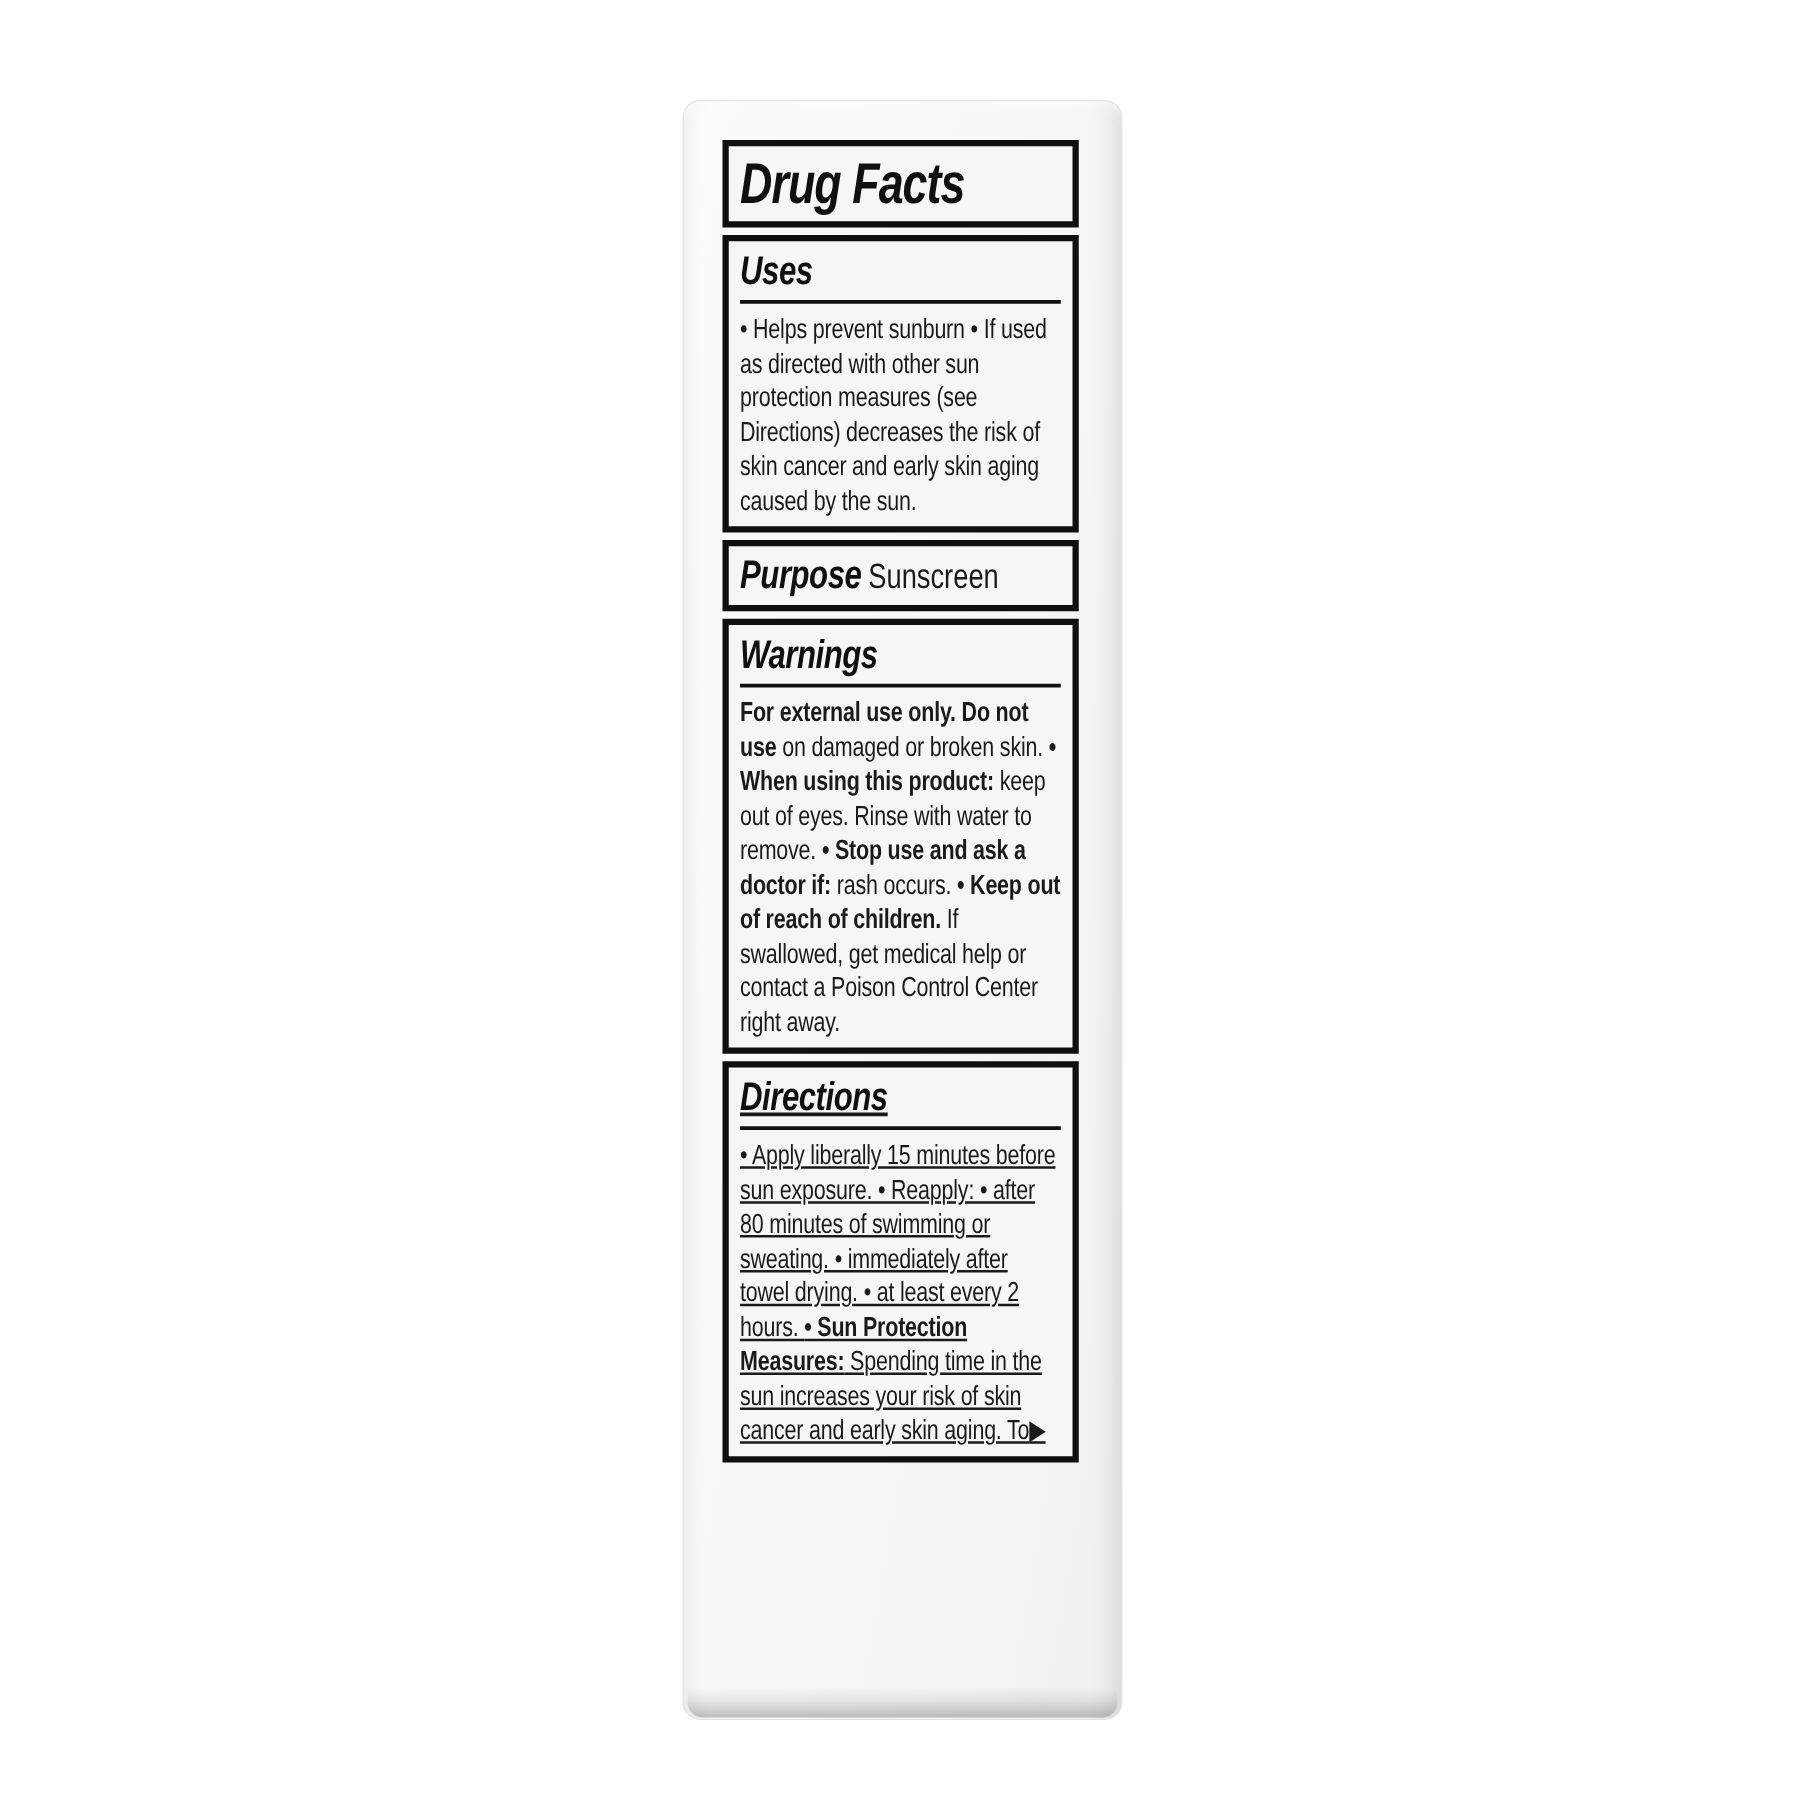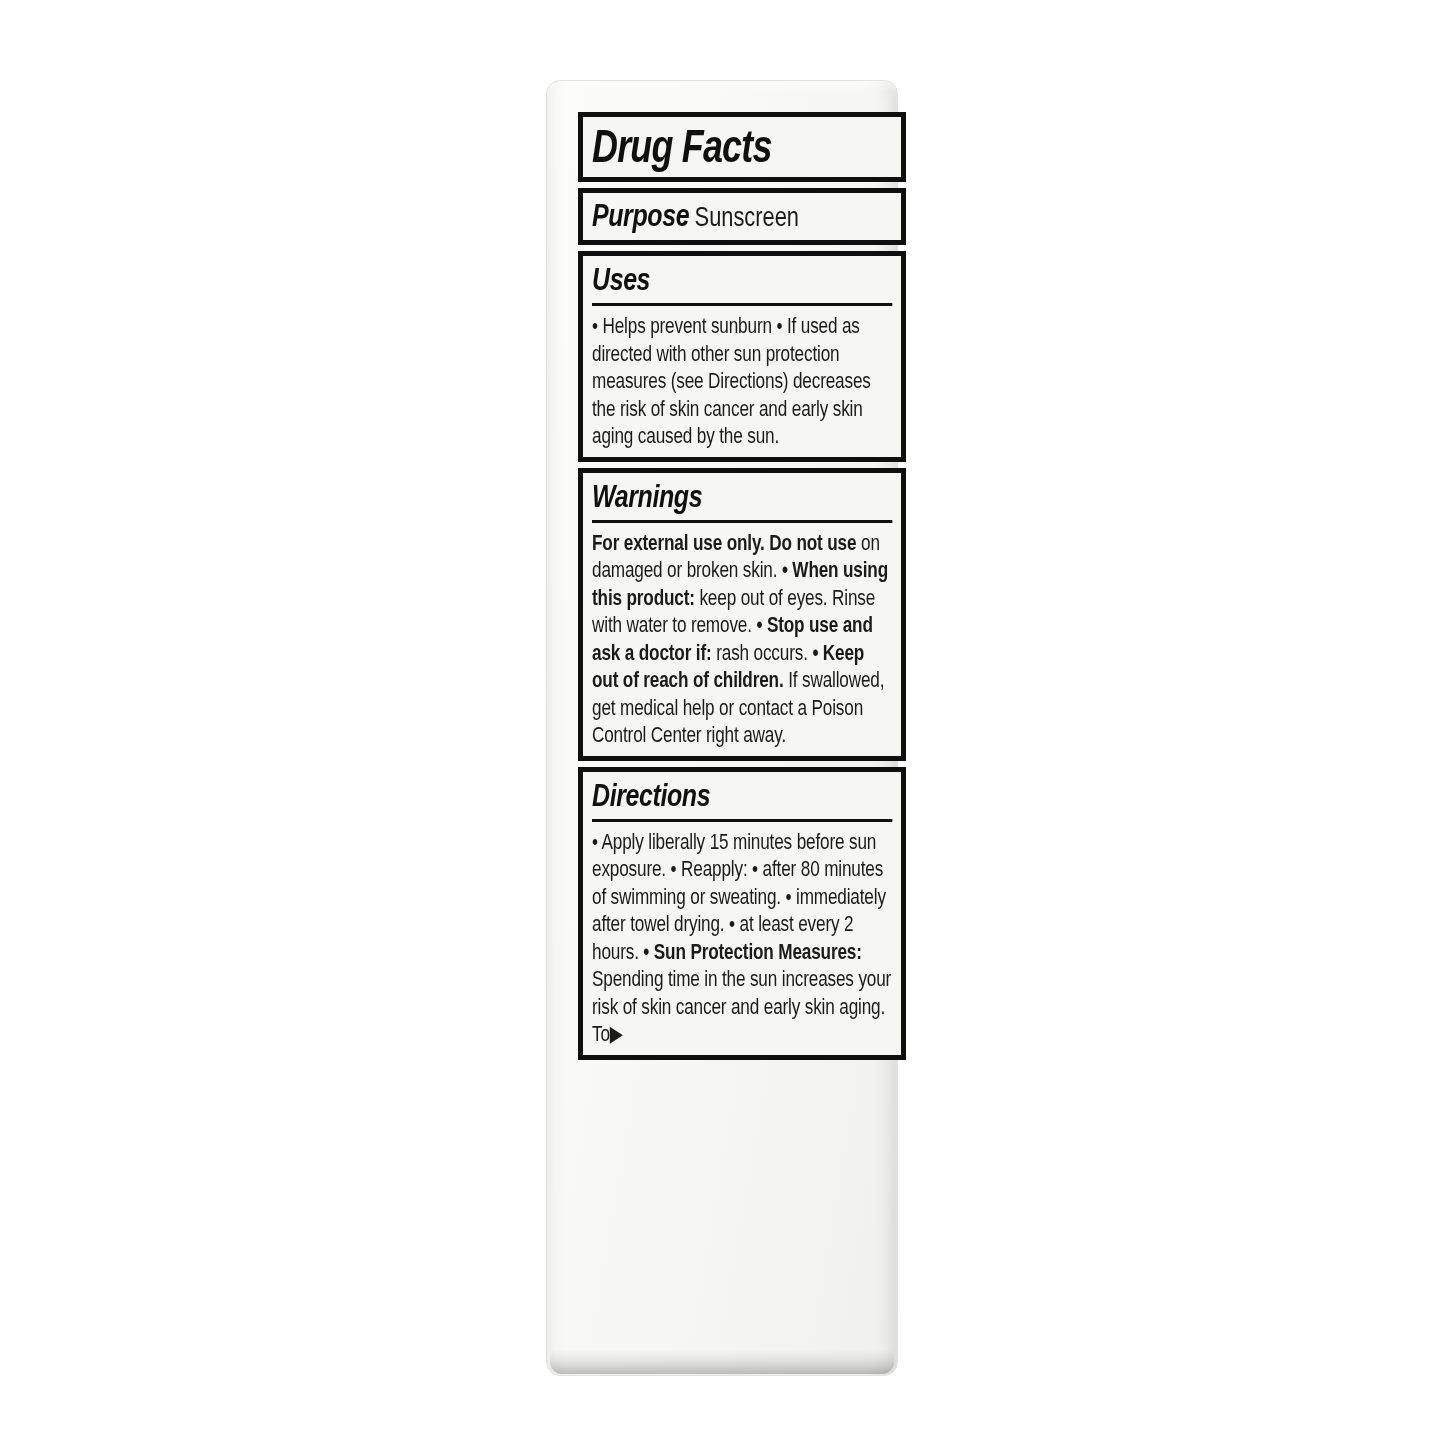--- a/index.html
+++ b/index.html
@@ -21,26 +21,26 @@
       inset 14px 0 18px -14px rgba(0,0,0,.10),
       inset -16px 0 22px -14px rgba(0,0,0,.15);
   }
   .box .bevel-bottom {
     position:absolute; left:3px; right:3px; bottom:1px; height:24px;
     border-radius:6px 6px 12px 12px;
     background:linear-gradient(180deg, rgba(110,110,108,0) 0%, rgba(95,95,93,.12) 45%, rgba(70,70,68,.32) 100%);
   }
 
   
-  .panel { position:absolute; left:31px; top:31px; width:328px; color:#1a1a1a; }
+  .panel { position:absolute; left:31px; top:31px; width:285px; color:#1a1a1a; }
   .sec {
     box-sizing:border-box; border:5px solid #0f0f0f; background:#f6f6f4;
     margin-bottom:6px; padding:5px 9px 7px;
   }
-  .sec:last-child { margin-bottom:0; }
+  .sec:last-child { margin-bottom:0;text-decoration:underline; }
   .title-sec { padding:4px 9px 6px; }
   .purpose-sec { padding:4px 9px 6px; }
 
   
   .condense { transform:scaleX(0.78); transform-origin:0 0; width:128.2%; }
 
   .title {
     font-style:italic; font-weight:bold; font-size:46px; line-height:50px;
     letter-spacing:-1px; margin:0; white-space:nowrap; color:#101010;
   }
@@ -66,30 +66,30 @@
   <div class="box">
     <div class="bevel-bottom"></div>
 
     <div class="panel">
 
       <section class="sec title-sec">
         <h1 class="condense title">Drug Facts</h1>
       </section>
 
 
-      <section class="sec purpose-sec">
-        <div class="condense purpose-line">
-          <span class="h-inline">Purpose</span><span class="purpose-value">Sunscreen</span>
-        </div>
-      </section>
-
       <section class="sec">
         <div class="condense">
           <h2 class="ruled">Uses</h2>
           <p class="body"><span>• Helps prevent sunburn • If used as directed with other sun protection measures (see Directions) decreases the risk of skin cancer and early skin aging caused by the sun.</span></p>
+        </div>
+      </section>
+
+      <section class="sec purpose-sec">
+        <div class="condense purpose-line">
+          <span class="h-inline">Purpose</span><span class="purpose-value">Sunscreen</span>
         </div>
       </section>
 
       <section class="sec">
         <div class="condense">
           <h2 class="ruled">Warnings</h2>
           <p class="body"><span class="b">For external use only. Do not use</span><span> on damaged or broken skin. </span><span class="b">• When using this product:</span><span> keep out of eyes. Rinse with water to remove. </span><span class="b">• Stop use and ask a doctor if:</span><span> rash occurs. </span><span class="b">• Keep out of reach of children.</span><span> If swallowed, get medical help or contact a Poison Control Center right away.</span></p>
         </div>
       </section>
 

